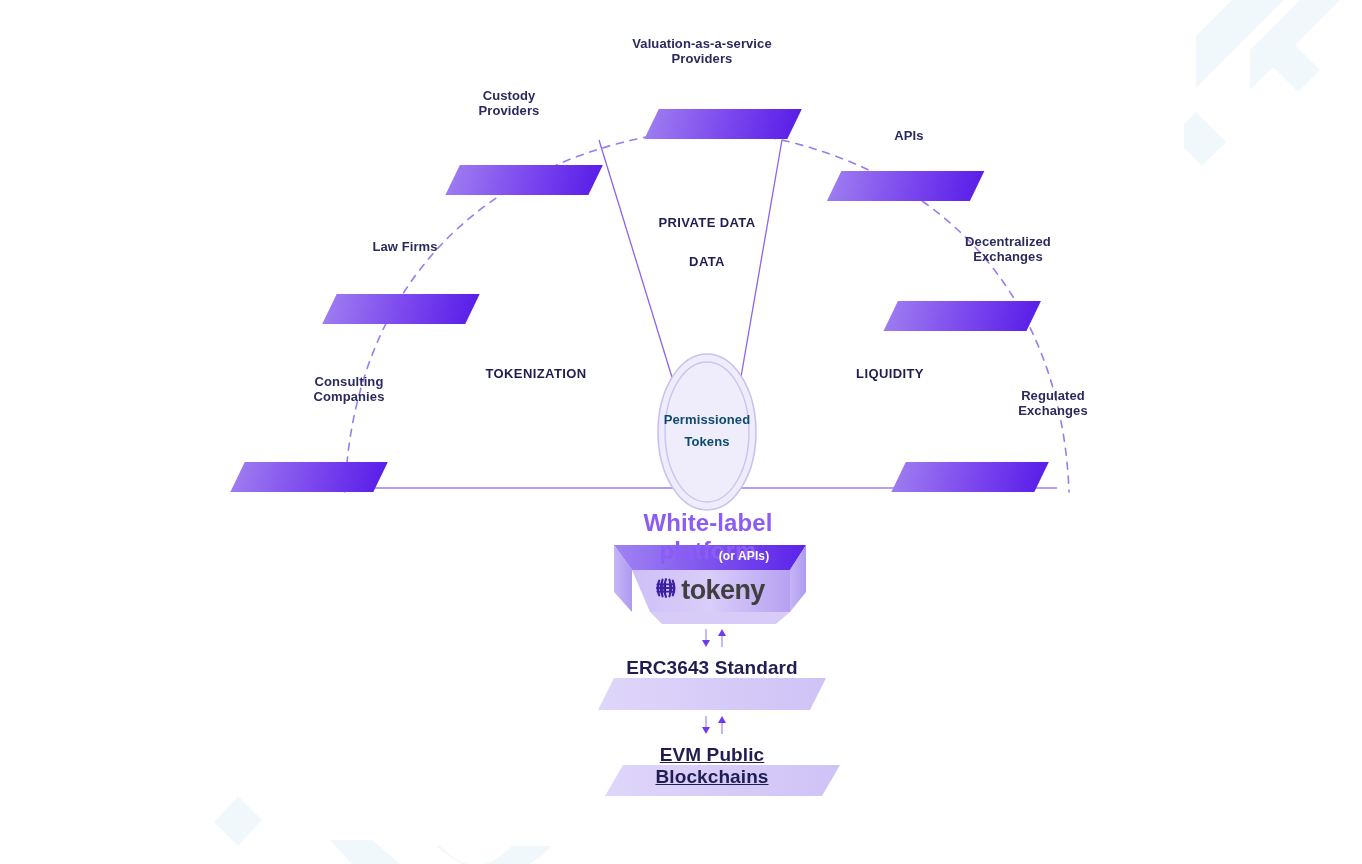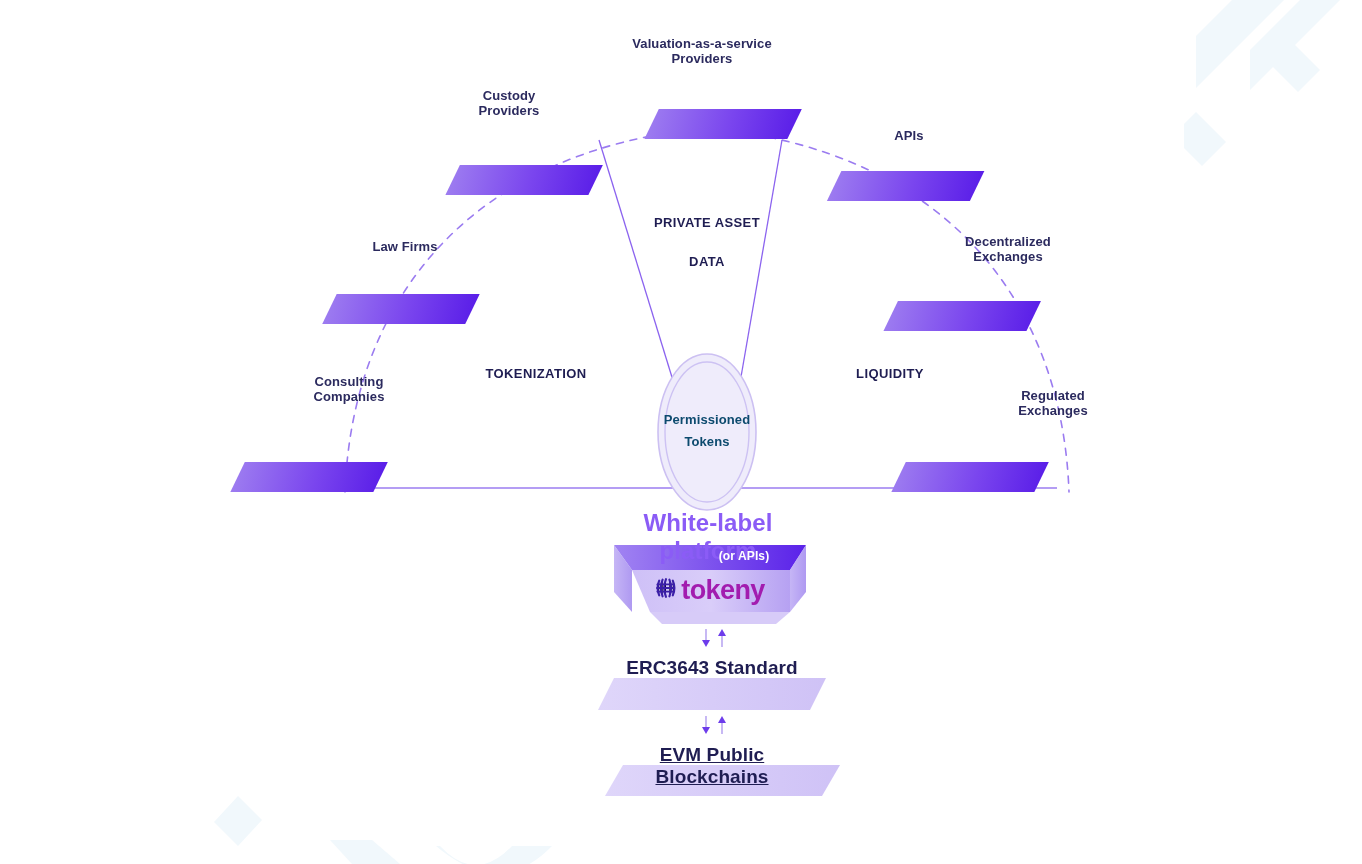--- a/index.html
+++ b/index.html
@@ -30,21 +30,21 @@
   .sz-20{font-size:24px;}
   .sz-19{font-size:19px;}
   .sz-13{font-size:13px;}
   .sz-12{font-size:12px;}
   .logo-wrap{
     position:absolute;
     display:flex;align-items:center;justify-content:center;gap:5px;
   }
   .logo-mark{display:inline-block;}
   .logo-text{
-    font-size:27px;font-weight:700;color:#a21caf;letter-spacing:-.6px;
+    font-size:27px;font-weight:700;color:#404040;letter-spacing:-.6px;
     font-family:"Liberation Sans", sans-serif;
   }
 </style>
 </head>
 <body>
 
 <div id="stage">
 
   <svg id="bg" viewBox="0 0 1362 864">
     <g fill="#f1f8fc">
@@ -178,21 +178,21 @@
   <div class="lbl dark sz-21" style="left:829px;top:128px;width:160px;">APIs</div>
 
   <div class="lbl dark sz-21" style="left:908px;top:226px;width:200px;margin-top:8px;">Decentralized
 Exchanges</div>
 
   <div class="lbl dark sz-21" style="left:953px;top:388px;width:200px;">Regulated
 Exchanges</div>
 
   <div class="lbl navy sz-21" style="left:436px;top:366px;width:200px;letter-spacing:.4px;">TOKENIZATION</div>
 
-  <div class="lbl navy sz-21" style="left:607px;top:215px;width:200px;letter-spacing:.4px;">PRIVATE ASSET</div>
+  <div class="lbl navy sz-21" style="left:607px;top:215px;width:200px;letter-spacing:.4px;">PRIVATE DATA</div>
 
   <div class="lbl navy sz-21" style="left:607px;top:254px;width:200px;letter-spacing:.4px;">DATA</div>
 
   <div class="lbl navy sz-21" style="left:790px;top:366px;width:200px;letter-spacing:.4px;">LIQUIDITY</div>
 
   <div class="lbl token sz-13" style="left:647px;top:412px;width:120px;">Permissioned</div>
   <div class="lbl token sz-13" style="left:647px;top:434px;width:120px;">Tokens</div>
 
   <div class="lbl purple sz-20" style="left:608px;top:509px;width:200px;font-weight:700;">White-label platform</div>
 

